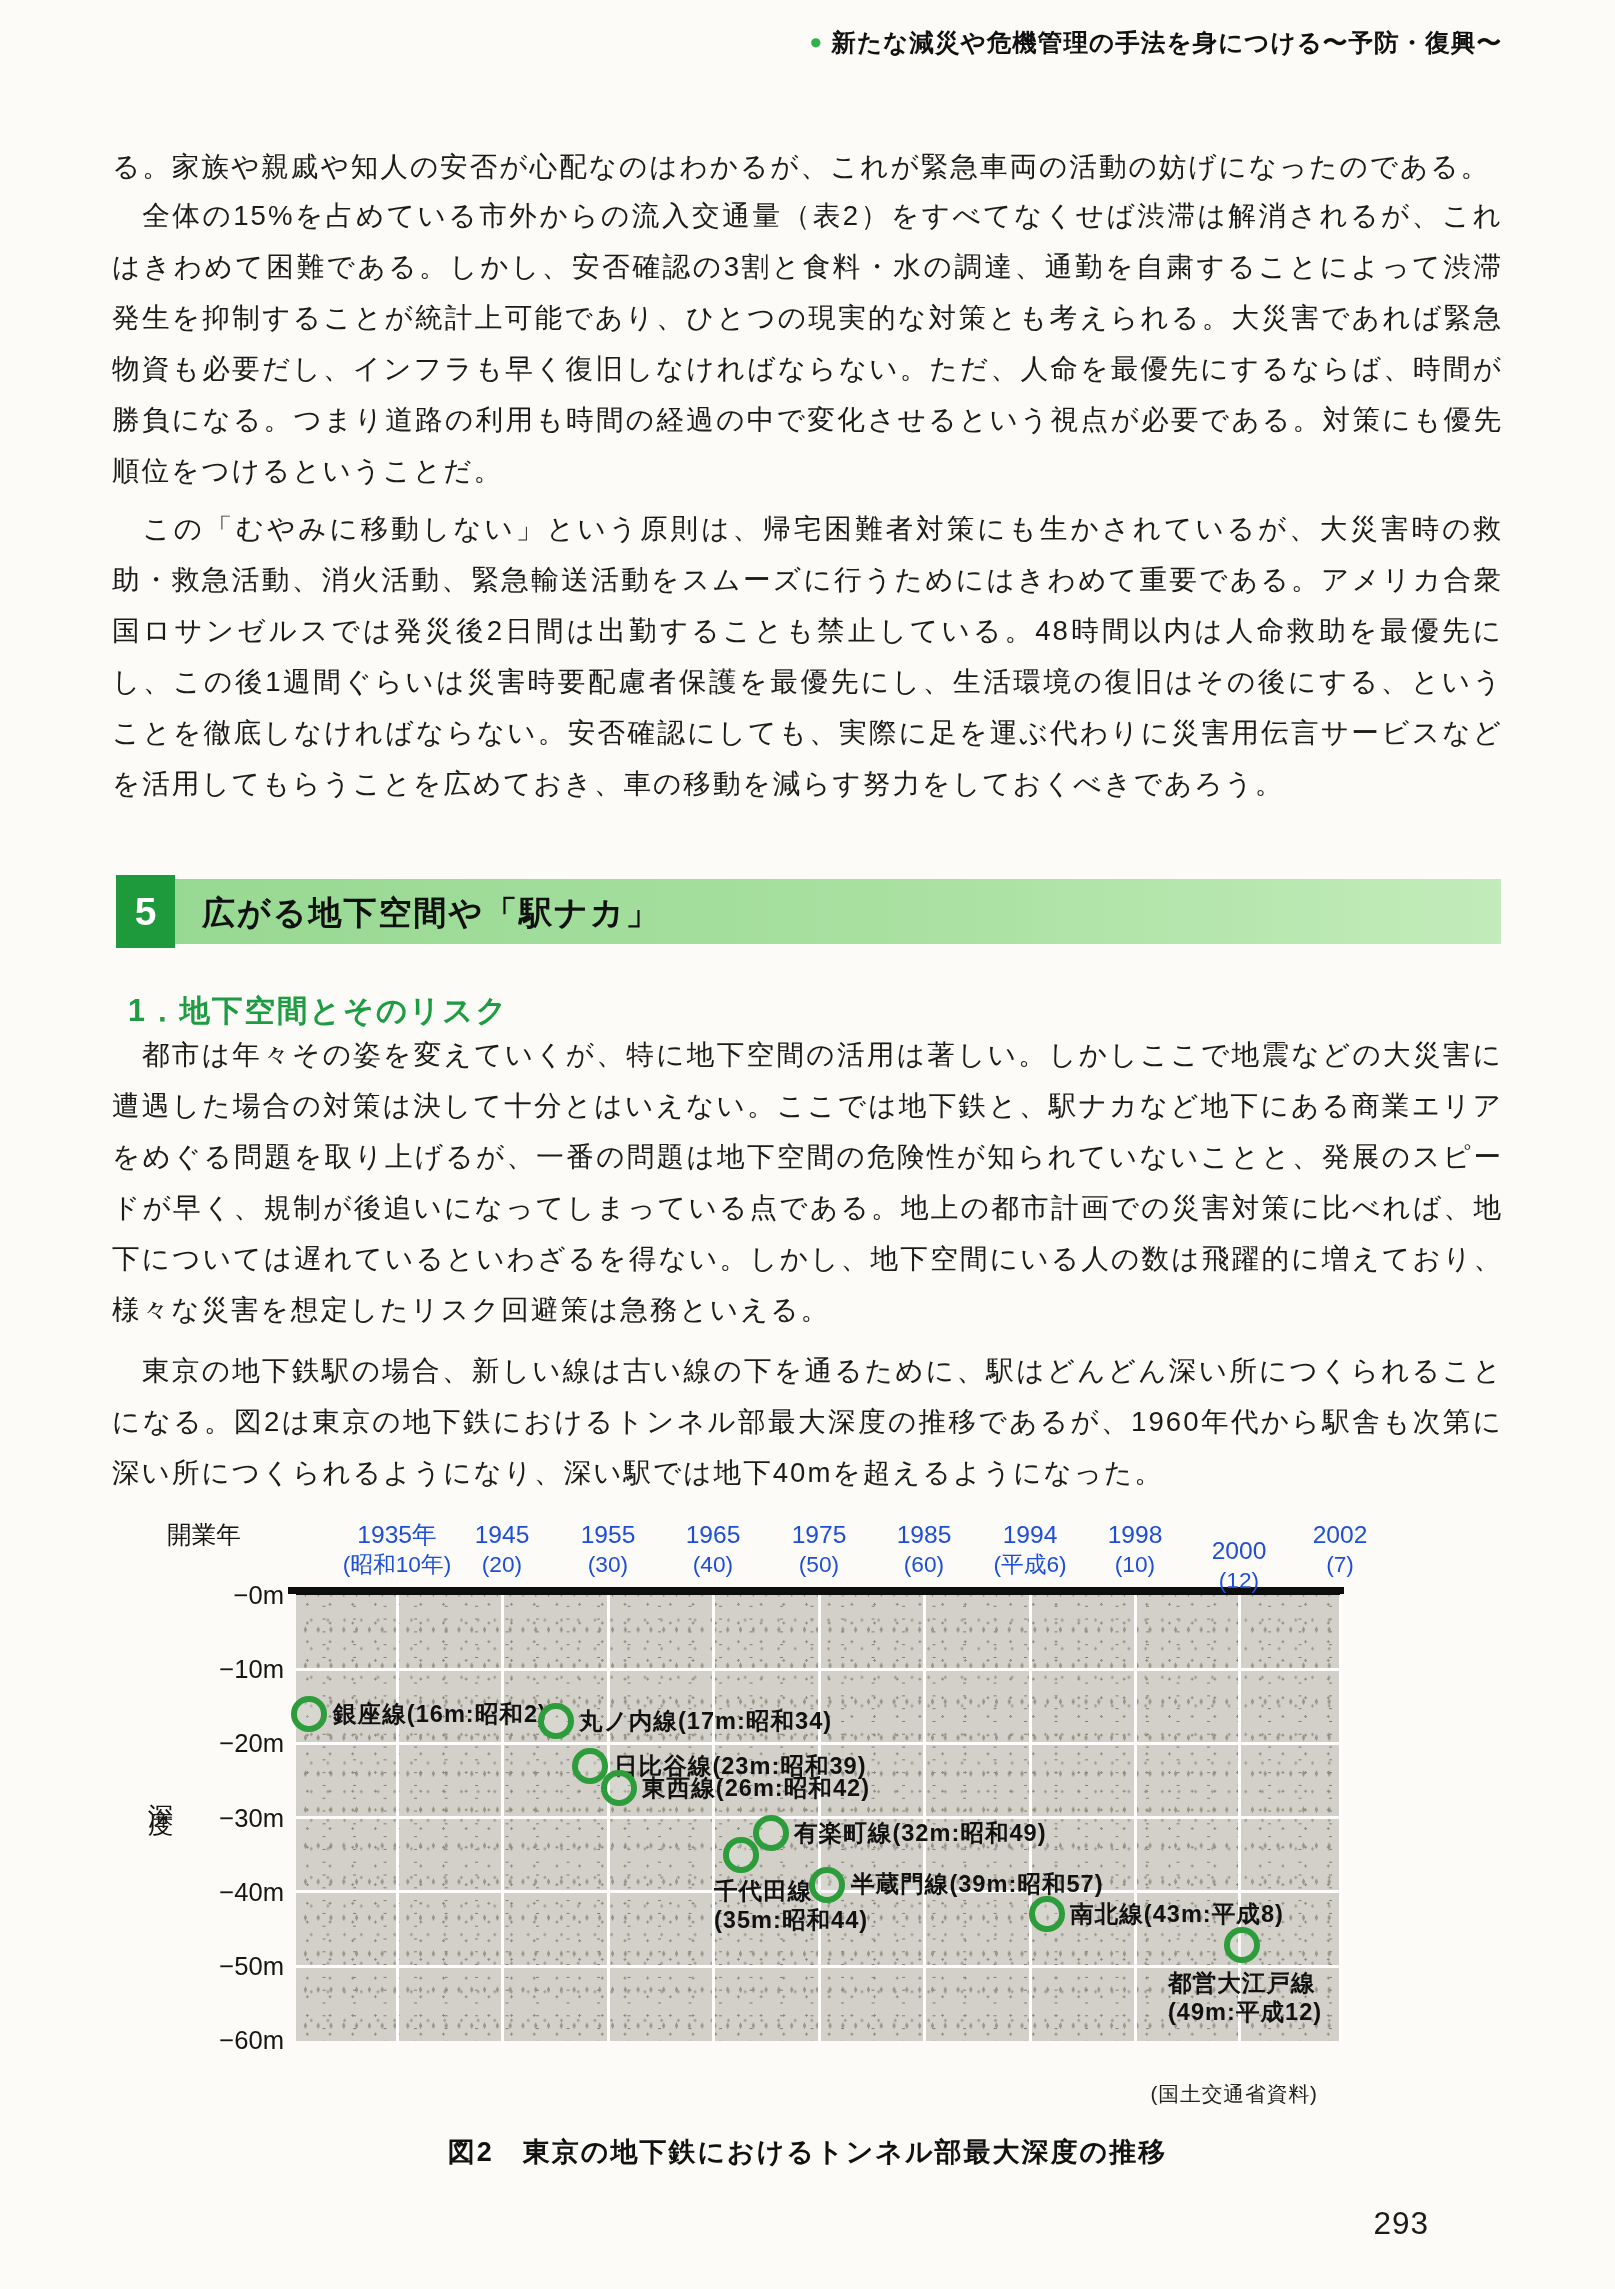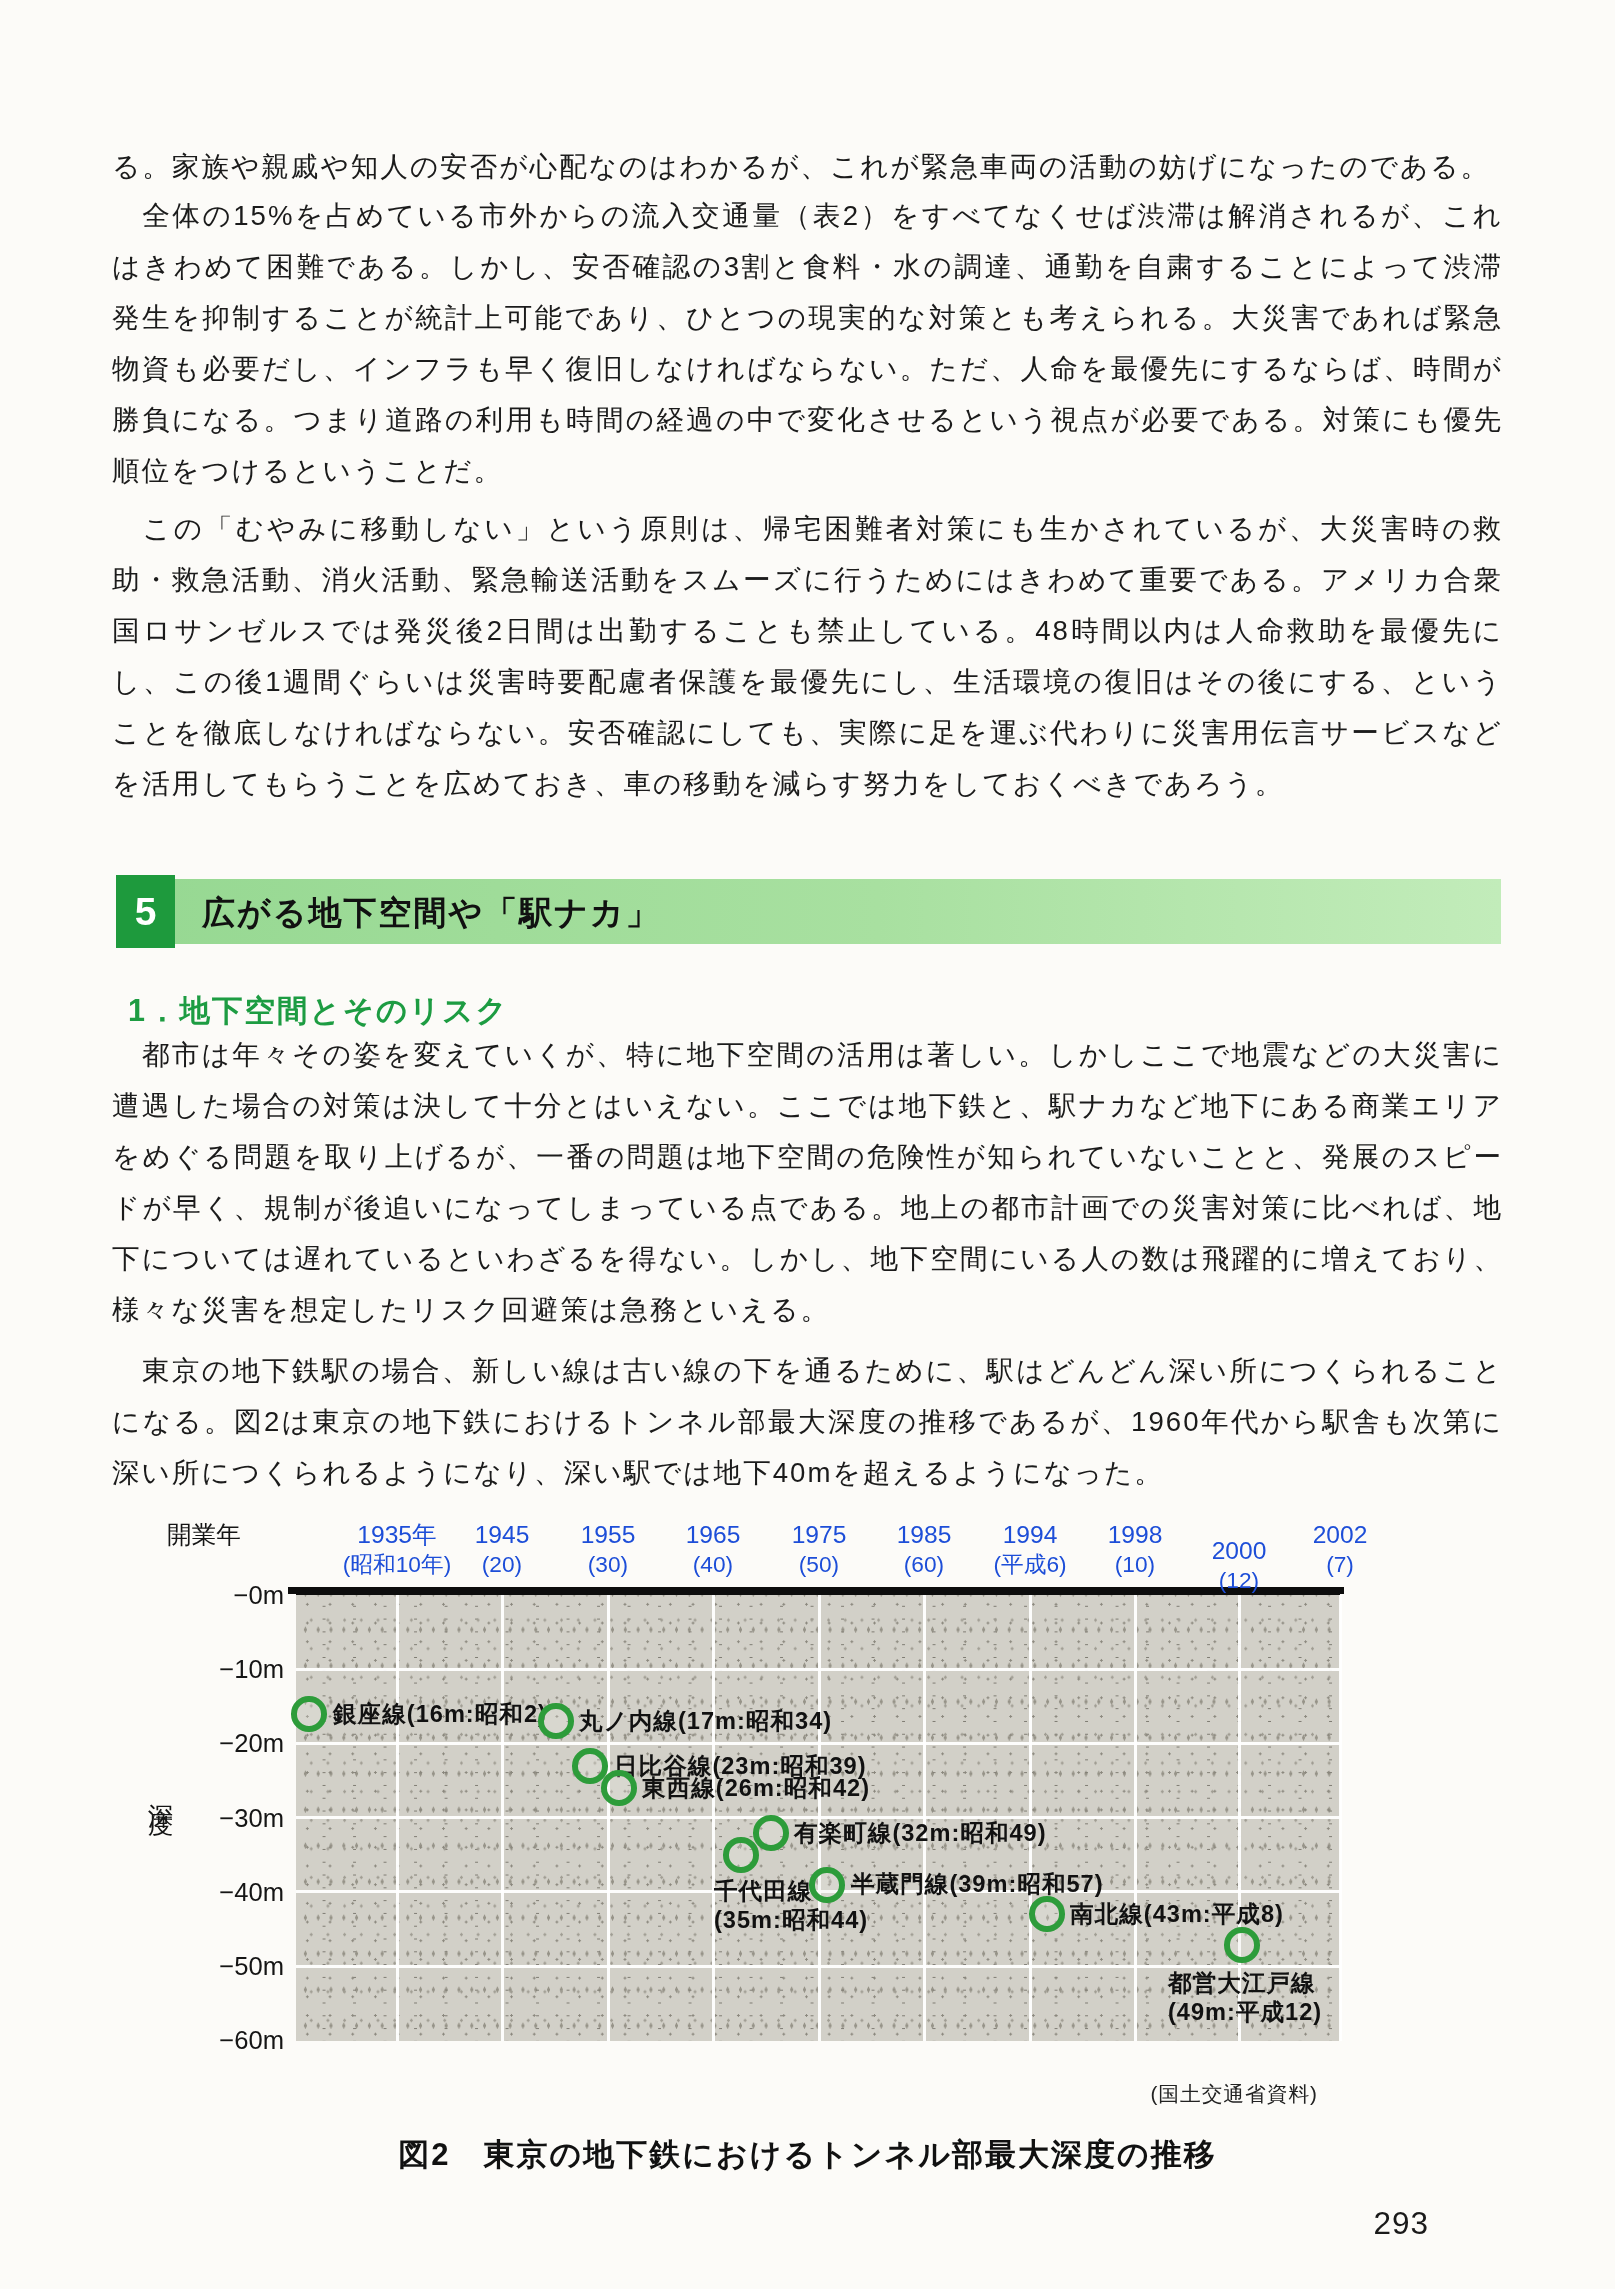--- a/index.html
+++ b/index.html
@@ -72,32 +72,35 @@
     box-sizing:content-box;
   }
   .pt-label{ position:absolute; font-size:23.6px; font-weight:bold; color:#111; white-space:nowrap; letter-spacing:1px;}
   .pt-label div{ line-height:28.6px; }
   .chart-source{
     position:absolute; top:2080px; left:0; width:1318px; text-align:right;
     font-size:20.7px; color:#222; letter-spacing:1px;
   }
   .figure-caption{
     position:absolute; top:2134px; left:112px; width:1391px; text-align:center;
-    font-size:31px; font-weight:bold; color:#111; letter-spacing:2px;
+    font-size:27px; font-weight:bold; color:#111; letter-spacing:2px;
   }
   .page-number{
     position:absolute; top:2205px; right:187px;
     font-size:31.5px; color:#1a1a1a; letter-spacing:1px;
   }
 </style>
 </head>
 <body>
 
 <div class="page">
 
+  <div class="running-head">
+    <span class="bullet">●</span><span>新たな減災や危機管理の手法を身につける〜予防・復興〜</span>
+  </div>
 
   <div class="para p-a">る。家族や親戚や知人の安否が心配なのはわかるが、これが緊急車両の活動の妨げになったのである。</div>
   <div class="para p-b">　全体の15%を占めている市外からの流入交通量（表2）をすべてなくせば渋滞は解消されるが、これはきわめて困難である。しかし、安否確認の3割と食料・水の調達、通勤を自粛することによって渋滞発生を抑制することが統計上可能であり、ひとつの現実的な対策とも考えられる。大災害であれば緊急物資も必要だし、インフラも早く復旧しなければならない。ただ、人命を最優先にするならば、時間が勝負になる。つまり道路の利用も時間の経過の中で変化させるという視点が必要である。対策にも優先順位をつけるということだ。</div>
   <div class="para p-c">　この「むやみに移動しない」という原則は、帰宅困難者対策にも生かされているが、大災害時の救助・救急活動、消火活動、緊急輸送活動をスムーズに行うためにはきわめて重要である。アメリカ合衆国ロサンゼルスでは発災後2日間は出勤することも禁止している。48時間以内は人命救助を最優先にし、この後1週間ぐらいは災害時要配慮者保護を最優先にし、生活環境の復旧はその後にする、ということを徹底しなければならない。安否確認にしても、実際に足を運ぶ代わりに災害用伝言サービスなどを活用してもらうことを広めておき、車の移動を減らす努力をしておくべきであろう。</div>
 
   <div class="section-band"></div>
   <div class="section-num">5</div>
   <div class="section-title">広がる地下空間や「駅ナカ」</div>
 
   <div class="subsection-title">1．地下空間とそのリスク</div>

